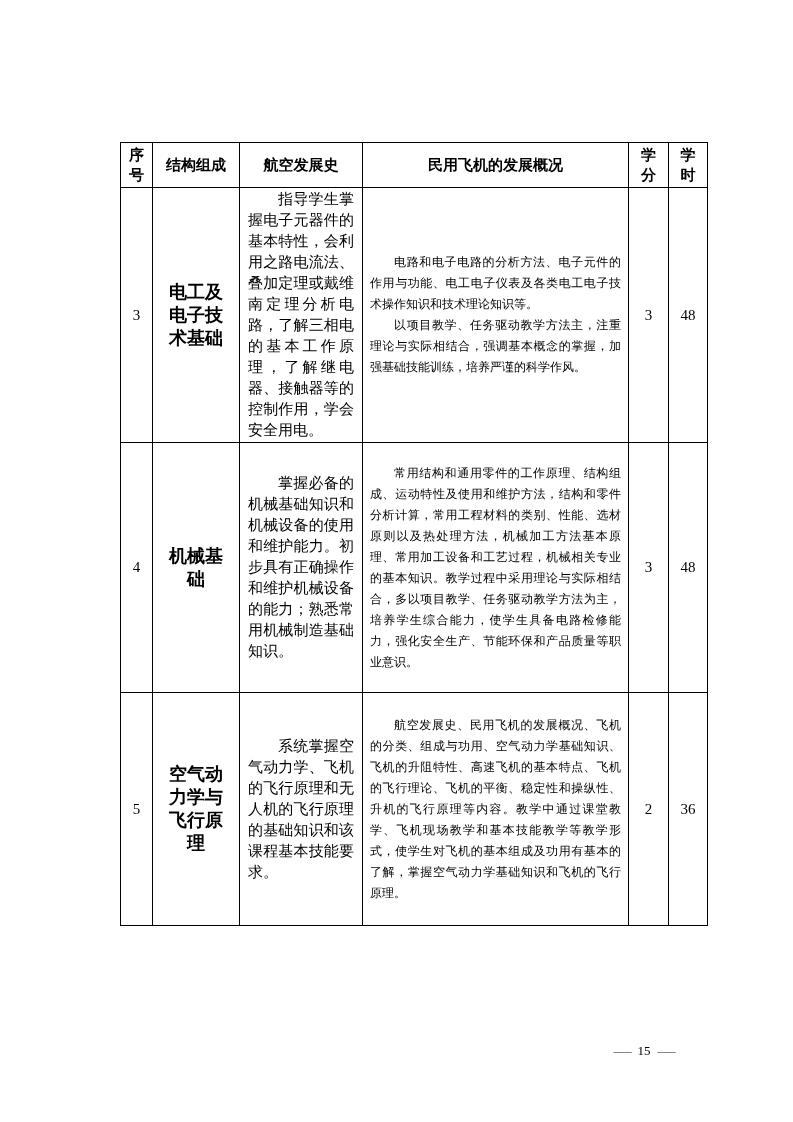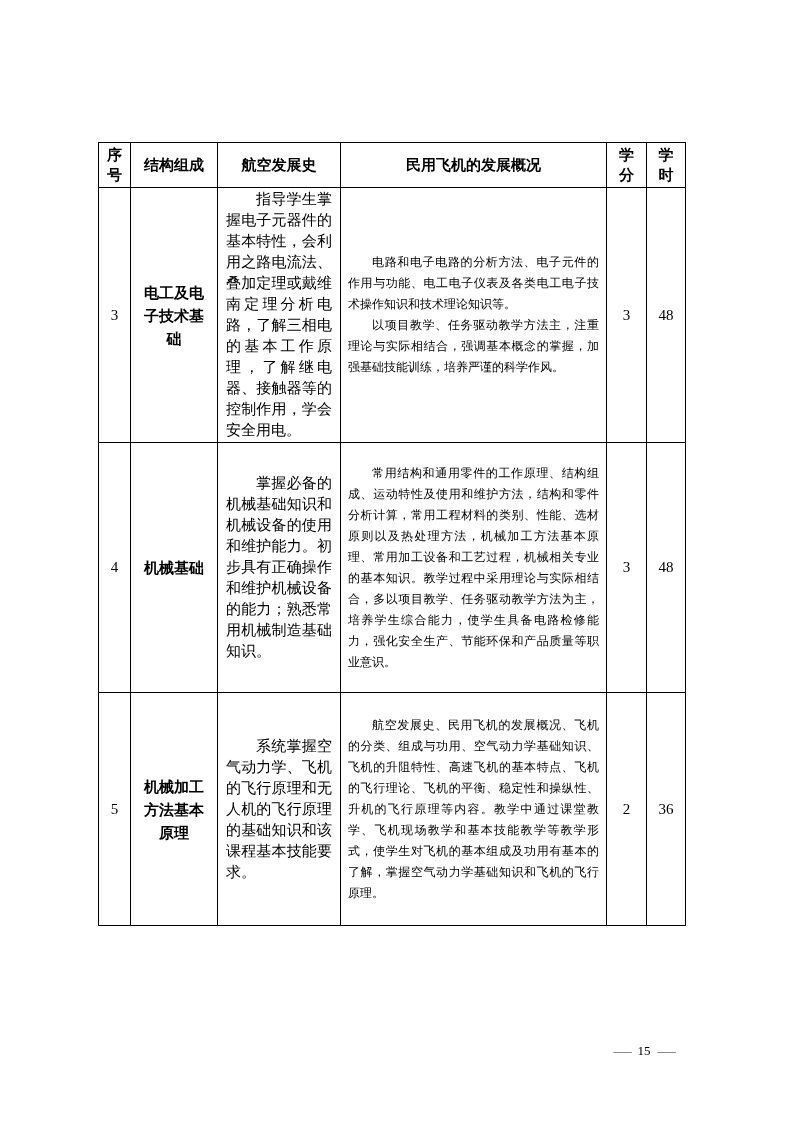--- a/index.html
+++ b/index.html
@@ -8,21 +8,21 @@
     position: relative;
     width: 793px;
     height: 1122px;
     background: #ffffff;
     color: #000000;
     font-family: "Liberation Serif", serif;
     overflow: hidden;
   }
   table.course-table {
     position: absolute;
-    left: 98px;
+    left: 120px;
     top: 142px;
     width: 587px;
     border-collapse: collapse;
     table-layout: fixed;
   }
   .course-table th, .course-table td {
     border: 1px solid #000000;
     vertical-align: middle;
     overflow: hidden;
   }
@@ -39,21 +39,21 @@
   tr.row-3 { height: 246px; }
   tr.row-4 { height: 250px; }
   tr.row-5 { height: 233px; }
   td.cell-no {
     text-align: center;
     font-size: 15px;
   }
   td.cell-name {
     font-family: "Liberation Sans", sans-serif;
     font-weight: bold;
-    font-size: 15px;
+    font-size: 18px;
     line-height: 23px;
     text-align: center;
     word-break: break-all;
     padding: 0 9px;
   }
   td.cell-obj {
     font-size: 15px;
     line-height: 21px;
     padding: 1px 8px;
     margin-left: 20px;
@@ -137,21 +137,21 @@
           <p>掌握必备的机械基础知识和机械设备的使用和维护能力。初步具有正确操作和维护机械设备的能力；熟悉常用机械制造基础知识。</p>
         </td>
         <td class="cell-content">
           <p>常用结构和通用零件的工作原理、结构组成、运动特性及使用和维护方法，结构和零件分析计算，常用工程材料的类别、性能、选材原则以及热处理方法，机械加工方法基本原理、常用加工设备和工艺过程，机械相关专业的基本知识。教学过程中采用理论与实际相结合，多以项目教学、任务驱动教学方法为主，培养学生综合能力，使学生具备电路检修能力，强化安全生产、节能环保和产品质量等职业意识。</p>
         </td>
         <td class="cell-credit">3</td>
         <td class="cell-hours">48</td>
       </tr>
       <tr class="row-5">
         <td class="cell-no">5</td>
-        <td class="cell-name">机械加工方法基本原理</td>
+        <td class="cell-name">空气动力学与飞行原理</td>
         <td class="cell-obj">
           <p>系统掌握空气动力学、飞机的飞行原理和无人机的飞行原理的基础知识和该课程基本技能要求。</p>
         </td>
         <td class="cell-content">
           <p>航空发展史、民用飞机的发展概况、飞机的分类、组成与功用、空气动力学基础知识、飞机的升阻特性、高速飞机的基本特点、飞机的飞行理论、飞机的平衡、稳定性和操纵性、升机的飞行原理等内容。教学中通过课堂教学、飞机现场教学和基本技能教学等教学形式，使学生对飞机的基本组成及功用有基本的了解，掌握空气动力学基础知识和飞机的飞行原理。</p>
         </td>
         <td class="cell-credit">2</td>
         <td class="cell-hours">36</td>
       </tr>
     </tbody>

